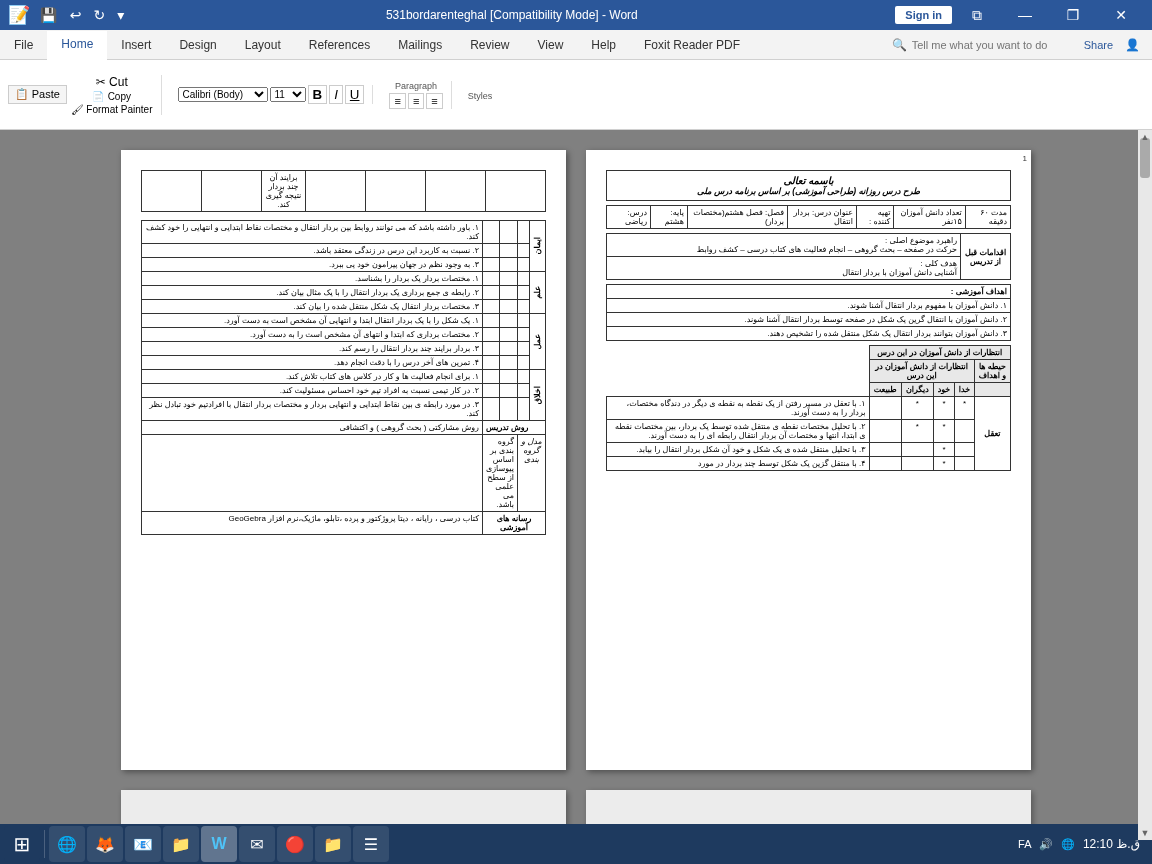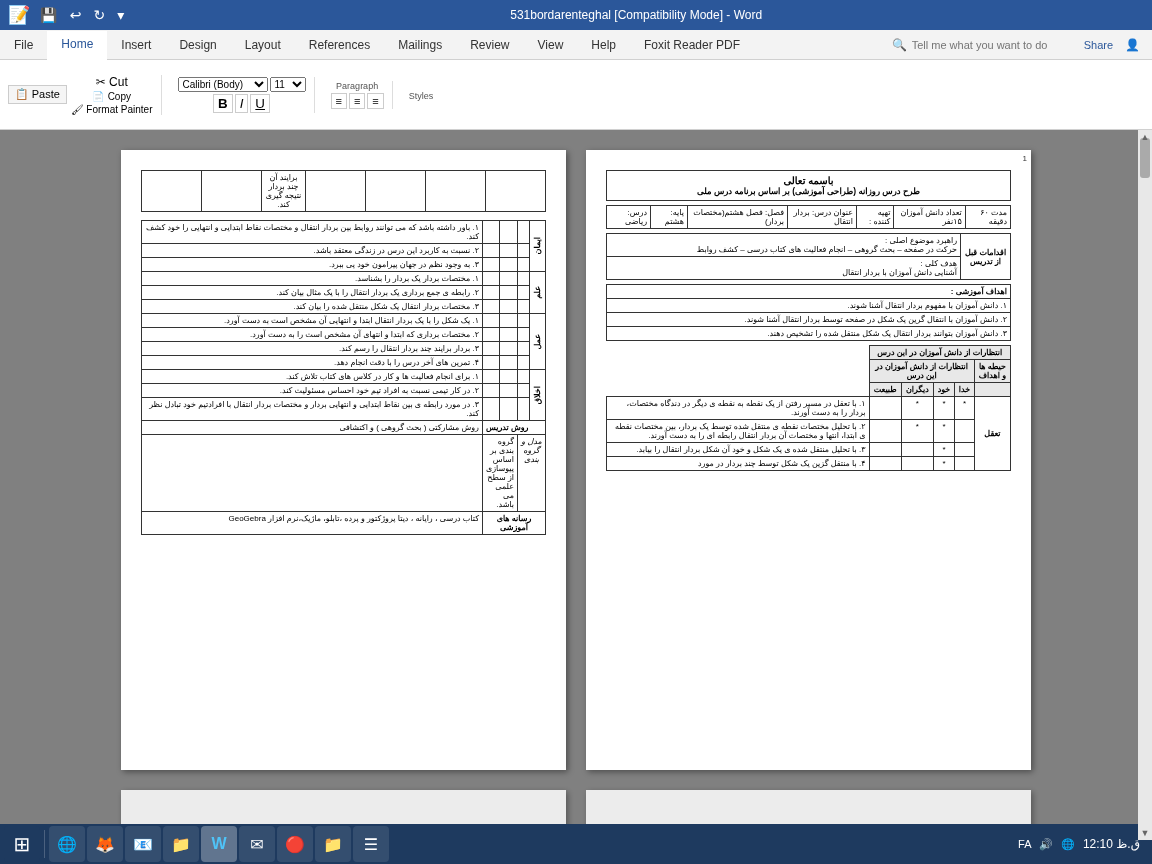--- a/index.html
+++ b/index.html
@@ -136,20 +136,21 @@
     .bold-text { font-weight: bold; }
 
     
     .right-page-header {
       text-align: center;
       font-weight: bold;
       font-size: 9px;
       margin-bottom: 4px;
       border: 1px solid #333;
       padding: 4px;
+      font-style: italic;
     }
     .rph-title { font-size: 10px; }
     .rph-sub { font-size: 8.5px; }
 
     
     .taskbar {
       background: #1e3a5f;
       height: 40px;
       display: flex;
       align-items: center;
@@ -194,20 +195,27 @@
   <div class="title-bar-left">
     <span style="font-size:18px;">📝</span>
     <div class="qat">
       <button class="qat-btn" title="Save">💾</button>
       <button class="qat-btn" title="Undo">↩</button>
       <button class="qat-btn" title="Redo">↻</button>
       <button class="qat-btn">▾</button>
     </div>
   </div>
   <div class="title-bar-title">531bordarenteghal [Compatibility Mode] - Word</div>
+  <div class="title-bar-controls">
+    <button class="sign-in-btn">Sign in</button>
+    <button class="title-btn">⧉</button>
+    <button class="title-btn">—</button>
+    <button class="title-btn">❐</button>
+    <button class="title-btn close">✕</button>
+  </div>
 </div>
 
 <div class="ribbon-tabs">
   <div class="ribbon-tab">File</div>
   <div class="ribbon-tab active">Home</div>
   <div class="ribbon-tab">Insert</div>
   <div class="ribbon-tab">Design</div>
   <div class="ribbon-tab">Layout</div>
   <div class="ribbon-tab">References</div>
   <div class="ribbon-tab">Mailings</div>
@@ -225,21 +233,21 @@
 
 <div class="ribbon-content">
   <div style="display:flex; align-items:center; gap:4px; border-right:1px solid #ddd; padding-right:8px;">
     <button style="background:#f5f5f5; border:1px solid #ccc; padding:2px 6px; cursor:pointer; font-size:11px;">📋 Paste</button>
     <div style="display:flex; flex-direction:column; gap:2px;">
       <button style="background:transparent; border:none; cursor:pointer; font-size:12px;">✂ Cut</button>
       <button style="background:transparent; border:none; cursor:pointer; font-size:10px;">📄 Copy</button>
       <button style="background:transparent; border:none; cursor:pointer; font-size:10px;">🖌 Format Painter</button>
     </div>
   </div>
-  <div style="border-right:1px solid #ddd; padding: 0 8px; display:flex; flex-direction:column; align-items:center; gap:2px;">
+  <div style="border-right:1px solid #ddd; padding: 0 8px; display:flex; flex-direction:row; align-items:center; gap:2px;">
     <div style="display:flex; gap:2px;">
       <select style="font-size:10px; width:90px;">
         <option>Calibri (Body)</option>
       </select>
       <select style="font-size:10px; width:36px;">
         <option>11</option>
       </select>
     </div>
     <div style="display:flex; gap:2px;">
       <button style="font-weight:bold; background:transparent; border:1px solid #ccc; padding:1px 4px; cursor:pointer;">B</button>

